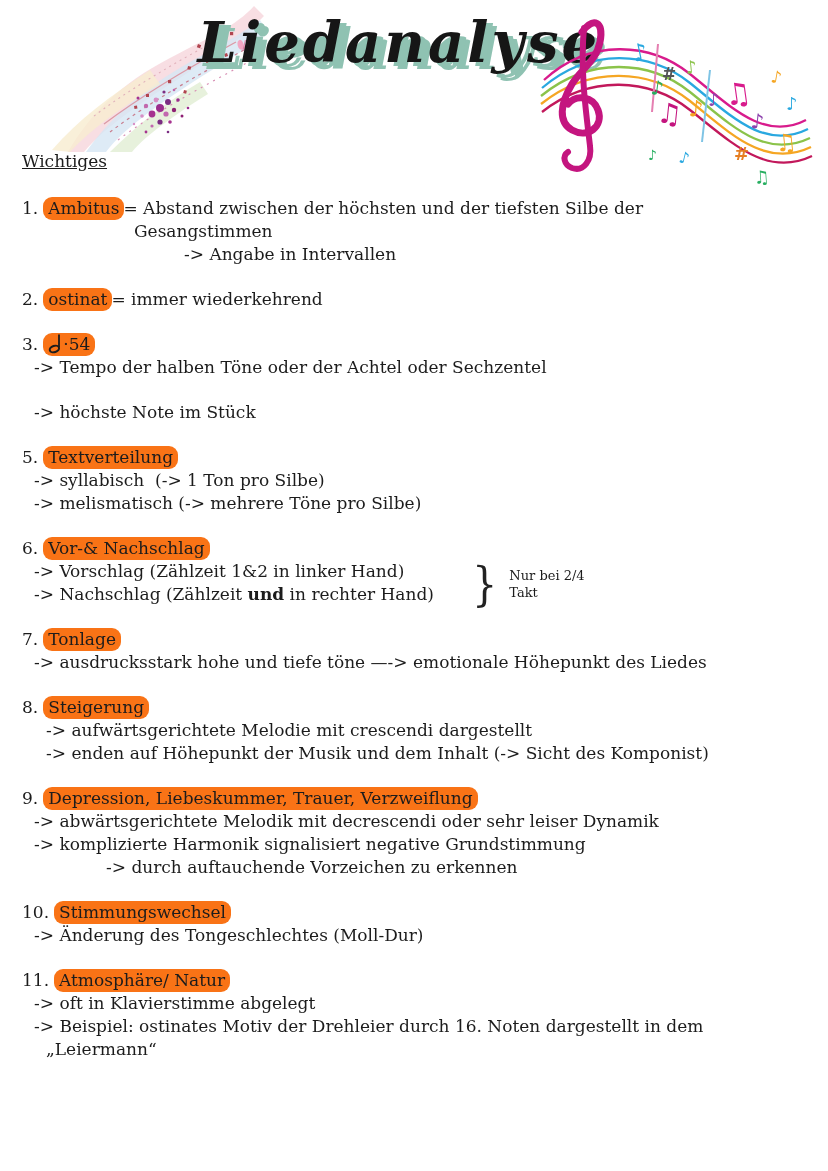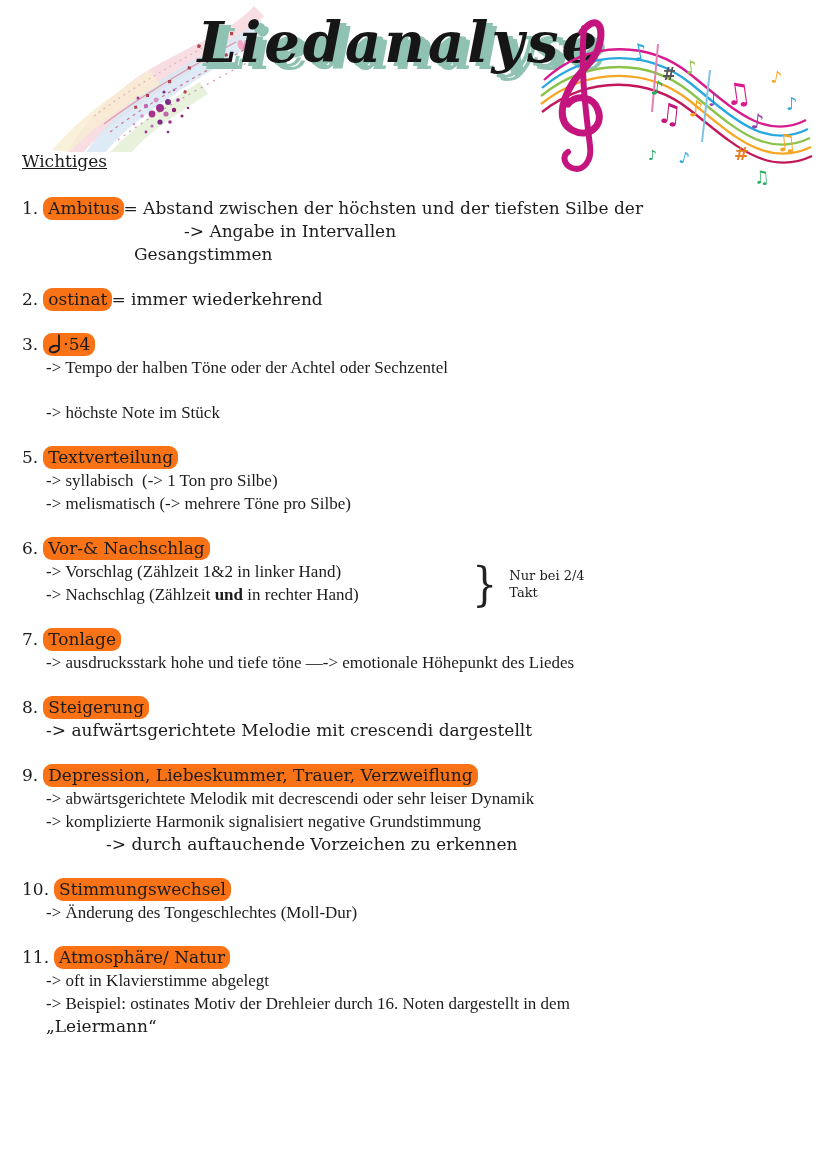--- a/index.html
+++ b/index.html
@@ -25,21 +25,21 @@
 
   
   .item{margin-bottom:22px;position:relative;}
   .item-head{white-space:pre;}
   .num{margin-right:6px;}
   .hl{
     background:#f97316;border-radius:9px;padding:1px 5px 2px 5px;margin:0 -1px;
     box-decoration-break:clone;-webkit-box-decoration-break:clone;
   }
   .line{white-space:pre;}
-  .ind0{margin-left:24px;font-family:Liberation Serif, serif;}
+  .ind0{margin-left:12px;}
   .ind1{margin-left:24px;}
   .ind2{margin-left:84px;}
   .ind3{margin-left:112px;}
   .ind4{margin-left:162px;}
   .b{font-weight:bold;}
 
   .note-icon{display:inline-block;vertical-align:-4px;margin-right:1px;}
 
   .side{
     position:absolute;left:448px;top:24px;
@@ -143,22 +143,22 @@
         <text x="216" y="174" font-size="18" fill="#27ae60" transform="rotate(-4 216 174)">♫</text>
       </g>
     </svg>
   </div>
 
   <p class="subtitle">Wichtiges</p>
 
   <div id="items">
       <div class="item">
         <div class="item-head"><span class="num">1.</span><span class="hl">Ambitus</span><span>= Abstand zwischen der höchsten und der tiefsten Silbe der</span></div>
+        <div class="line ind3"><span>Gesangstimmen</span></div>
         <div class="line ind4"><span>-&gt; Angabe in Intervallen</span></div>
-        <div class="line ind3"><span>Gesangstimmen</span></div>
       </div>
       <div class="item">
         <div class="item-head"><span class="num">2.</span><span class="hl">ostinat</span><span>= immer wiederkehrend</span></div>
       </div>
       <div class="item">
         <div class="item-head"><span class="num">3.</span><span class="hl"><svg width="14" height="21" viewBox="0 0 14 21" class="note-icon">
               <line x1="11" y1="1.5" x2="11" y2="14" stroke="#1c1c1c" stroke-width="1.8"></line>
               <ellipse cx="6.4" cy="16" rx="4.8" ry="3.1" transform="rotate(-18 6.4 16)" fill="none" stroke="#1c1c1c" stroke-width="2"></ellipse>
             </svg>·54</span></div>
         <div class="line ind0"><span>-&gt; Tempo der halben Töne oder der Achtel oder Sechzentel</span></div>
@@ -183,20 +183,21 @@
           </div>
         </div>
       </div>
       <div class="item">
         <div class="item-head"><span class="num">7.</span><span class="hl">Tonlage</span></div>
         <div class="line ind0"><span>-&gt; ausdrucksstark hohe und tiefe töne —-&gt; emotionale Höhepunkt des Liedes</span></div>
       </div>
       <div class="item">
         <div class="item-head"><span class="num">8.</span><span class="hl">Steigerung</span></div>
         <div class="line ind1"><span>-&gt; aufwärtsgerichtete Melodie mit crescendi dargestellt</span></div>
+        <div class="line ind1"><span>-&gt; enden auf Höhepunkt der Musik und dem Inhalt (-&gt; Sicht des Komponist)</span></div>
       </div>
       <div class="item">
         <div class="item-head"><span class="num">9.</span><span class="hl">Depression, Liebeskummer, Trauer, Verzweiflung</span></div>
         <div class="line ind0"><span>-&gt; abwärtsgerichtete Melodik mit decrescendi oder sehr leiser Dynamik</span></div>
         <div class="line ind0"><span>-&gt; komplizierte Harmonik signalisiert negative Grundstimmung</span></div>
         <div class="line ind2"><span>-&gt; durch auftauchende Vorzeichen zu erkennen</span></div>
       </div>
       <div class="item">
         <div class="item-head"><span class="num">10.</span><span class="hl">Stimmungswechsel</span></div>
         <div class="line ind0"><span>-&gt; Änderung des Tongeschlechtes (Moll-Dur)</span></div>

